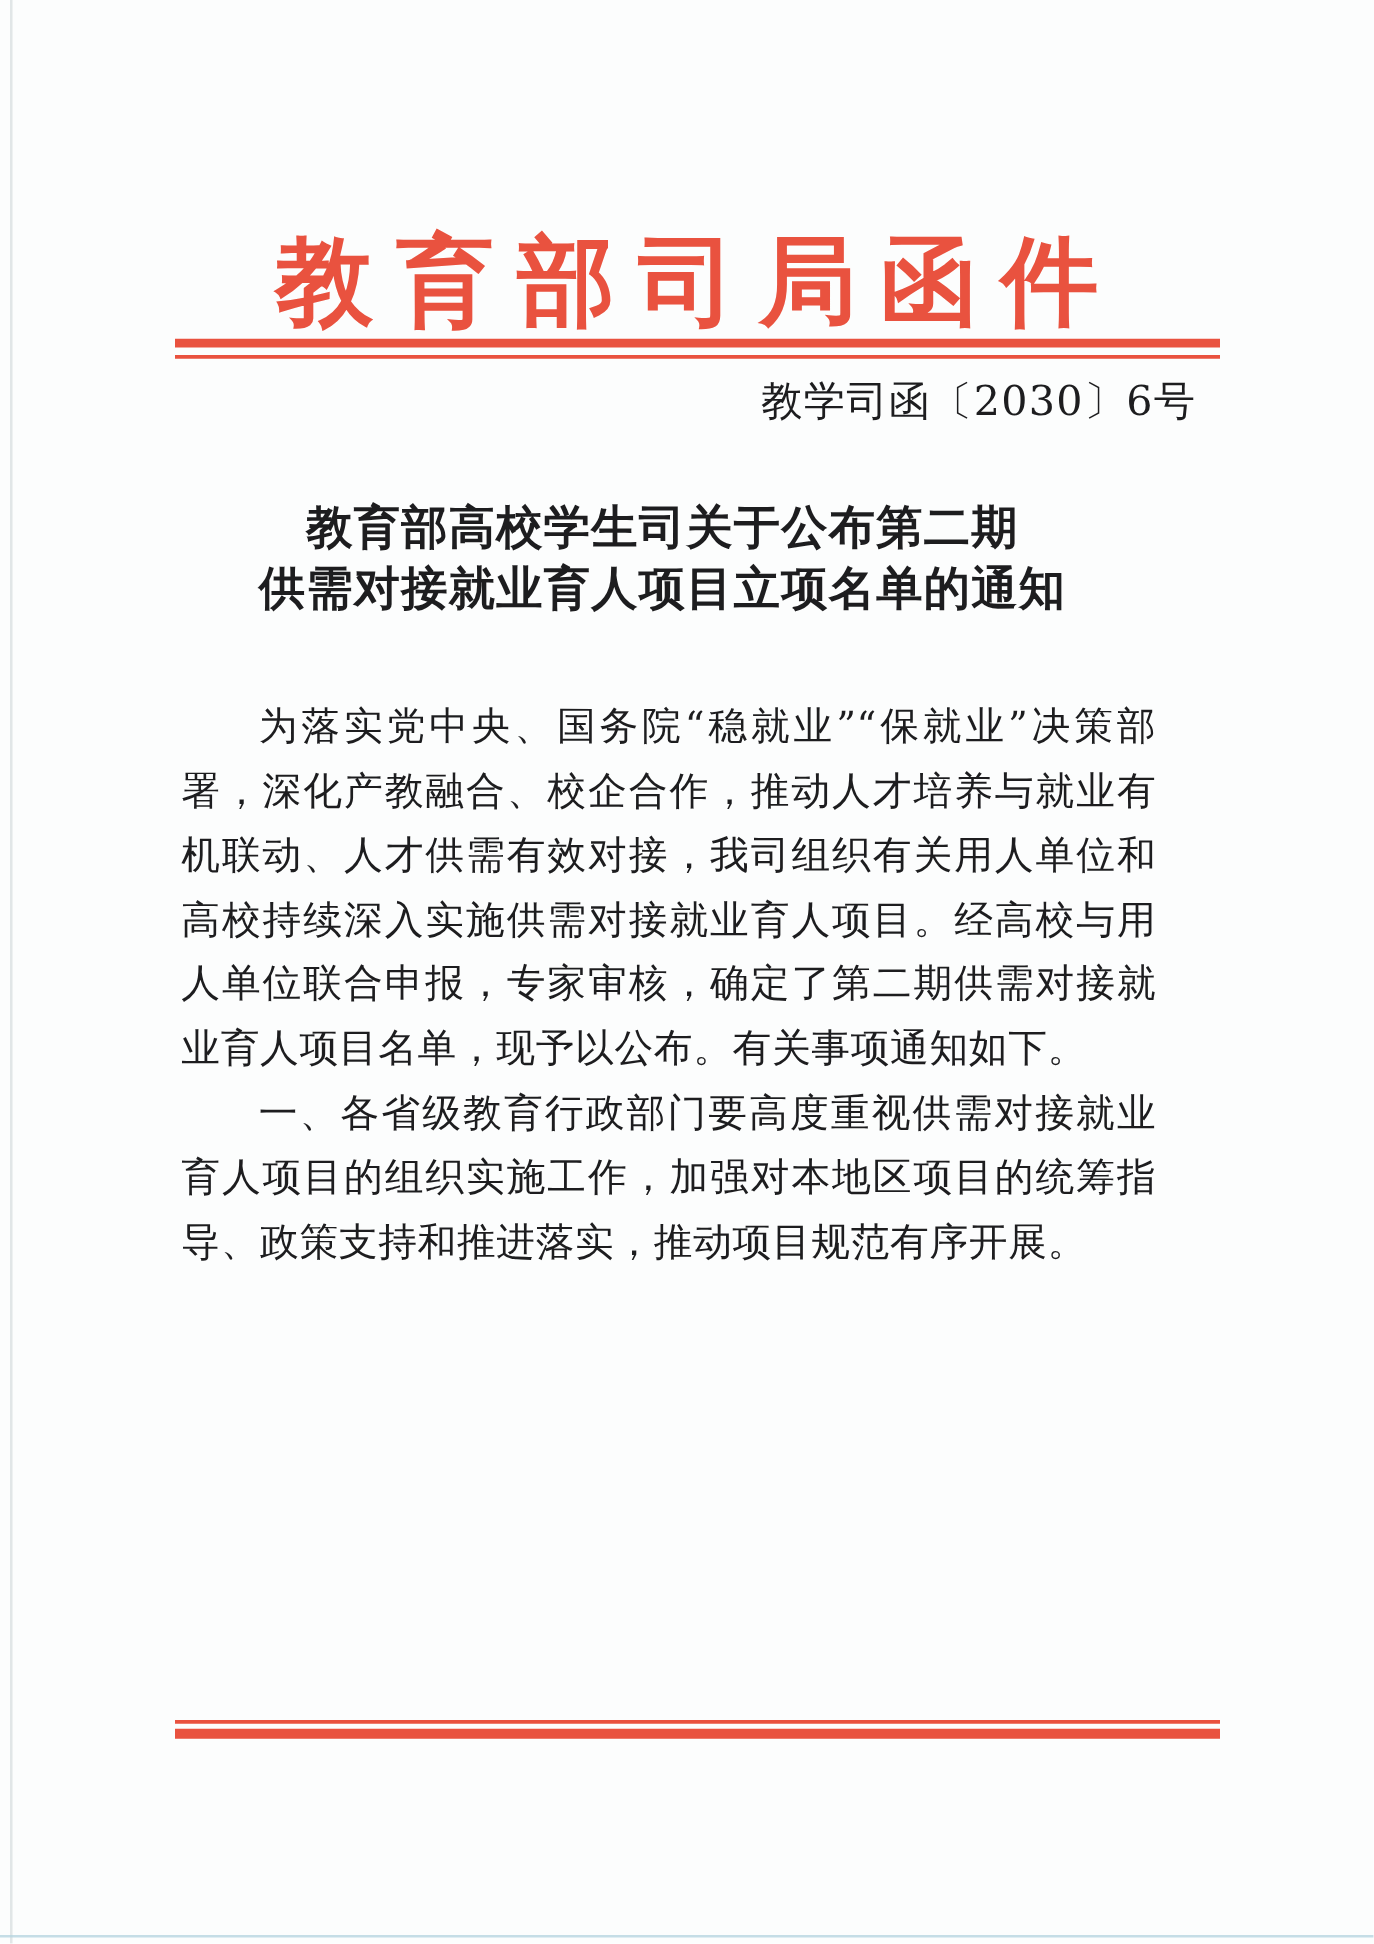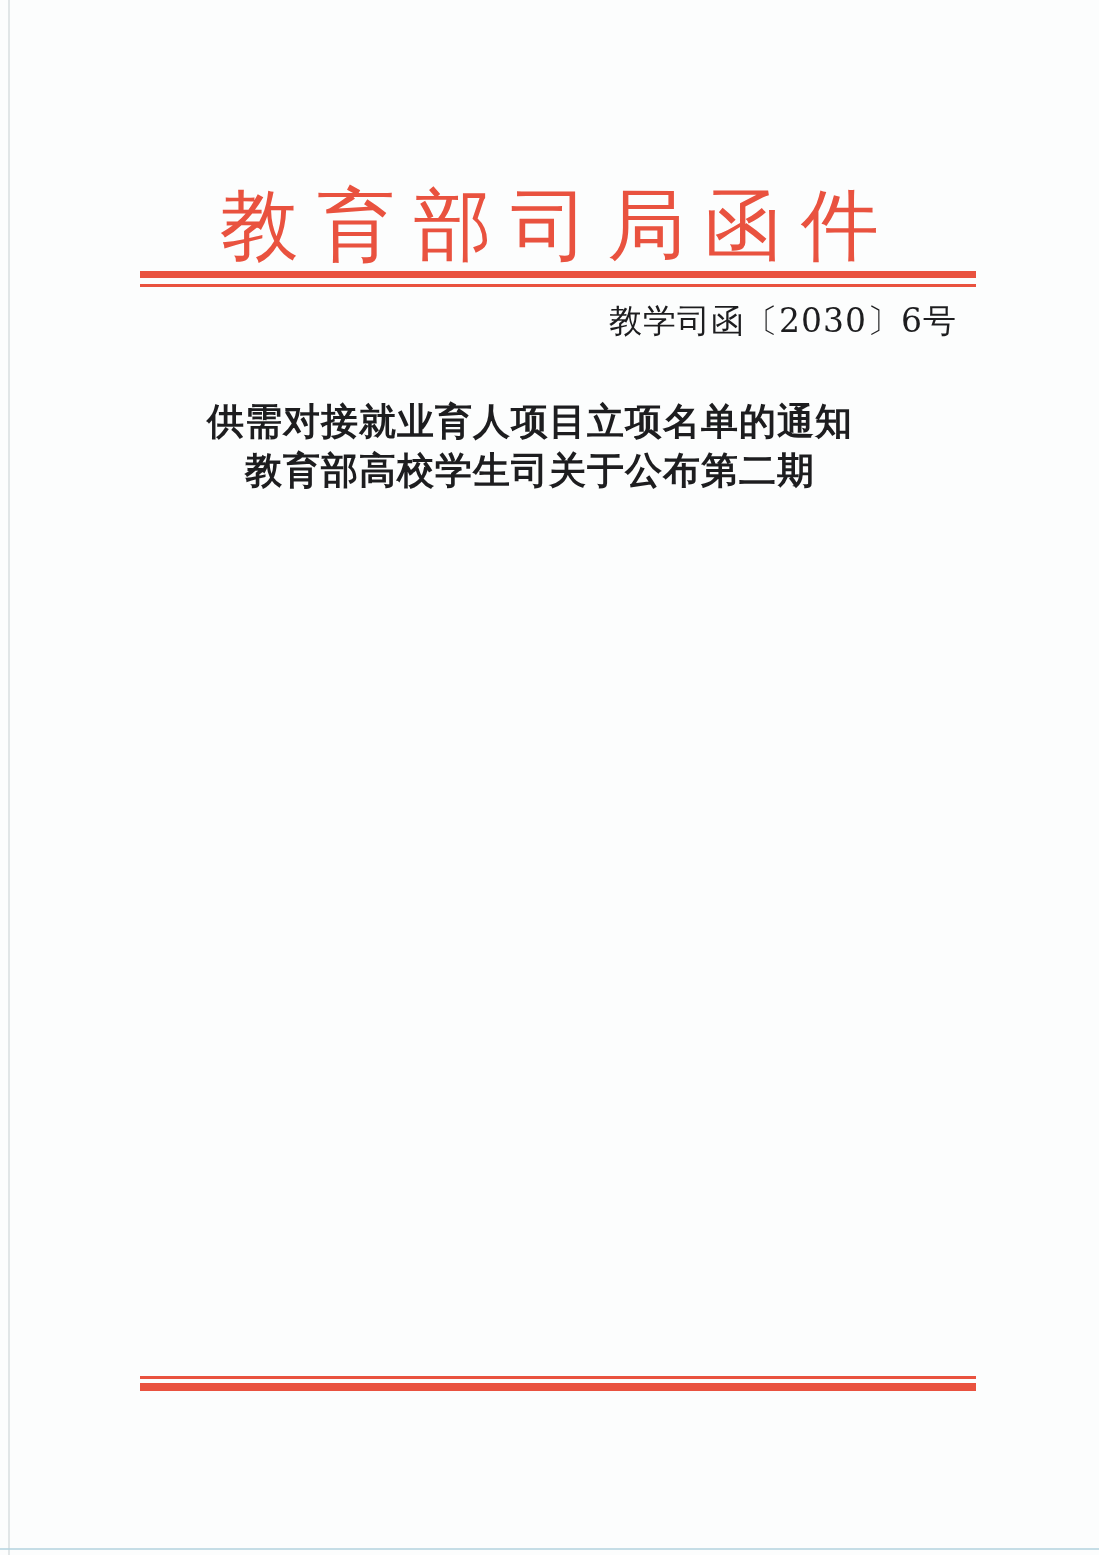--- a/index.html
+++ b/index.html
@@ -25,21 +25,21 @@
   }
   .edge-bottom{
     position:absolute;left:0;bottom:5px;width:100%;height:2px;
     background:#b7d4e0;opacity:.8;
   }
   
   .letterhead{
     position:absolute;top:174px;left:0;width:100%;
     text-align:center;
     font-size:78px;
-    font-weight:normal;
+    font-weight:bold;
     letter-spacing:.24em;
     text-indent:.24em;
     color:var(--red);
     white-space:nowrap;
   }
   
   .rule{position:absolute;left:140px;width:836px;}
   .rule-top{top:271px;}
   .rule-top .bar-thick{height:7px;background:var(--red);}
   .rule-top .bar-thin{height:3px;background:var(--red);margin-top:6px;}
@@ -85,25 +85,27 @@
   <div class="letterhead">教育部司局函件</div>
 
   <div class="rule rule-top">
     <div class="bar-thick"></div>
     <div class="bar-thin"></div>
   </div>
 
   <div class="doc-number">教学司函〔2030〕6号</div>
 
   <div class="title">
+    <div>教育部高校学生司关于公布第二期</div>
     <div>供需对接就业育人项目立项名单的通知</div>
-    <div>教育部高校学生司关于公布第二期</div>
   </div>
 
   <div class="body-text">
+    <p class="indent">为落实党中央、国务院“稳就业”“保就业”决策部署，深化产教融合、校企合作，推动人才培养与就业有机联动、人才供需有效对接，我司组织有关用人单位和高校持续深入实施供需对接就业育人项目。经高校与用人单位联合申报，专家审核，确定了第二期供需对接就业育人项目名单，现予以公布。有关事项通知如下。</p>
+    <p class="indent">一、各省级教育行政部门要高度重视供需对接就业育人项目的组织实施工作，加强对本地区项目的统筹指导、政策支持和推进落实，推动项目规范有序开展。</p>
   </div>
 
   <div class="rule rule-bottom">
     <div class="bar-thin"></div>
     <div class="bar-thick"></div>
   </div>
 
 </div>
 
 </body></html>

